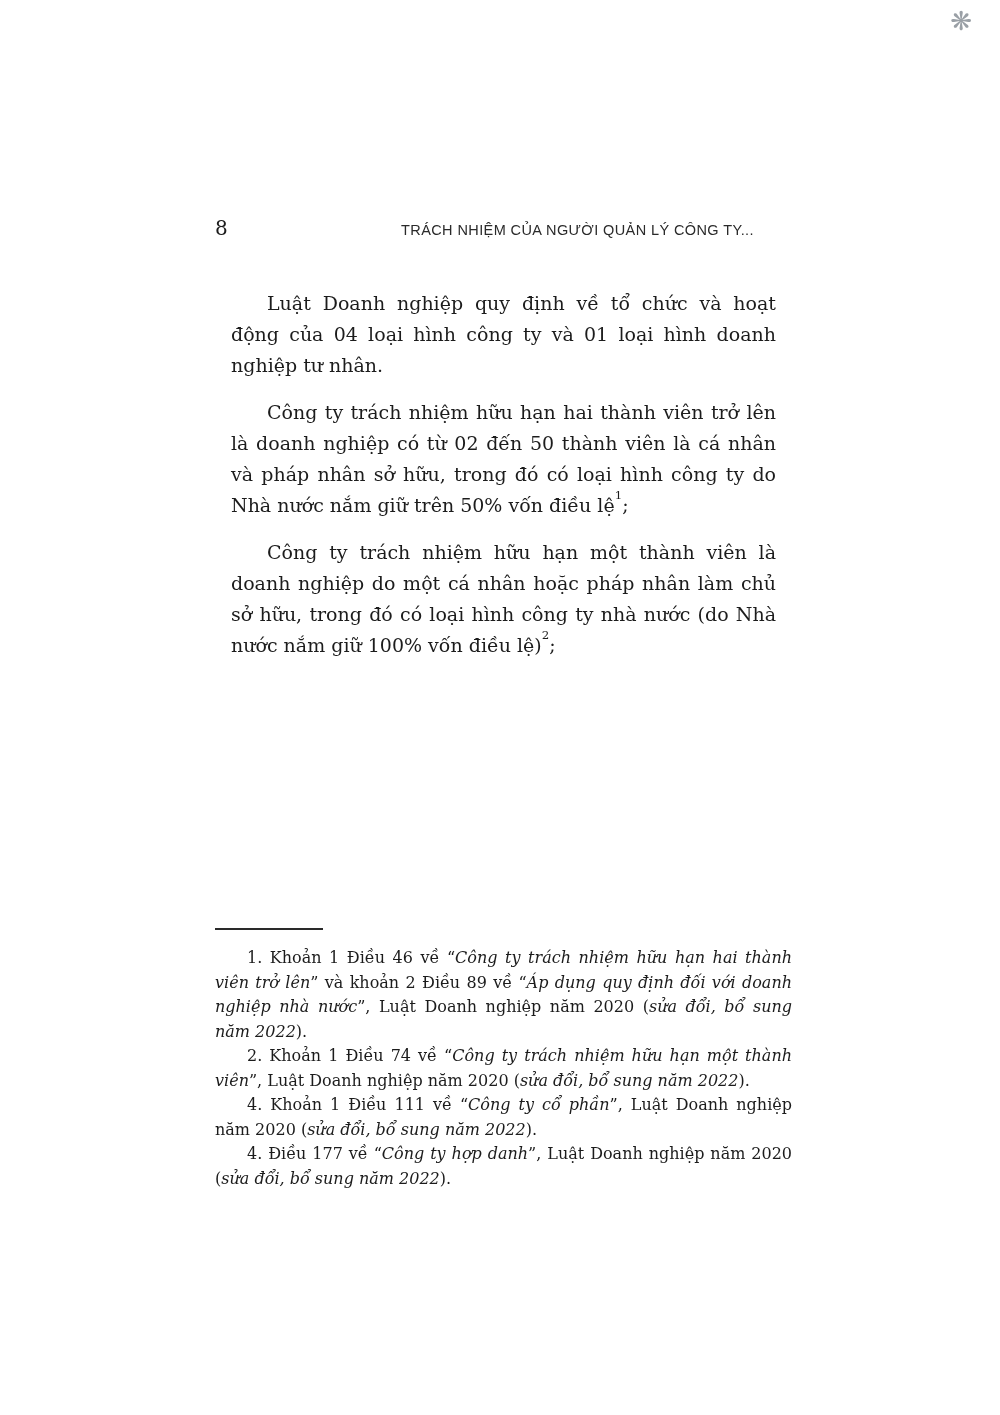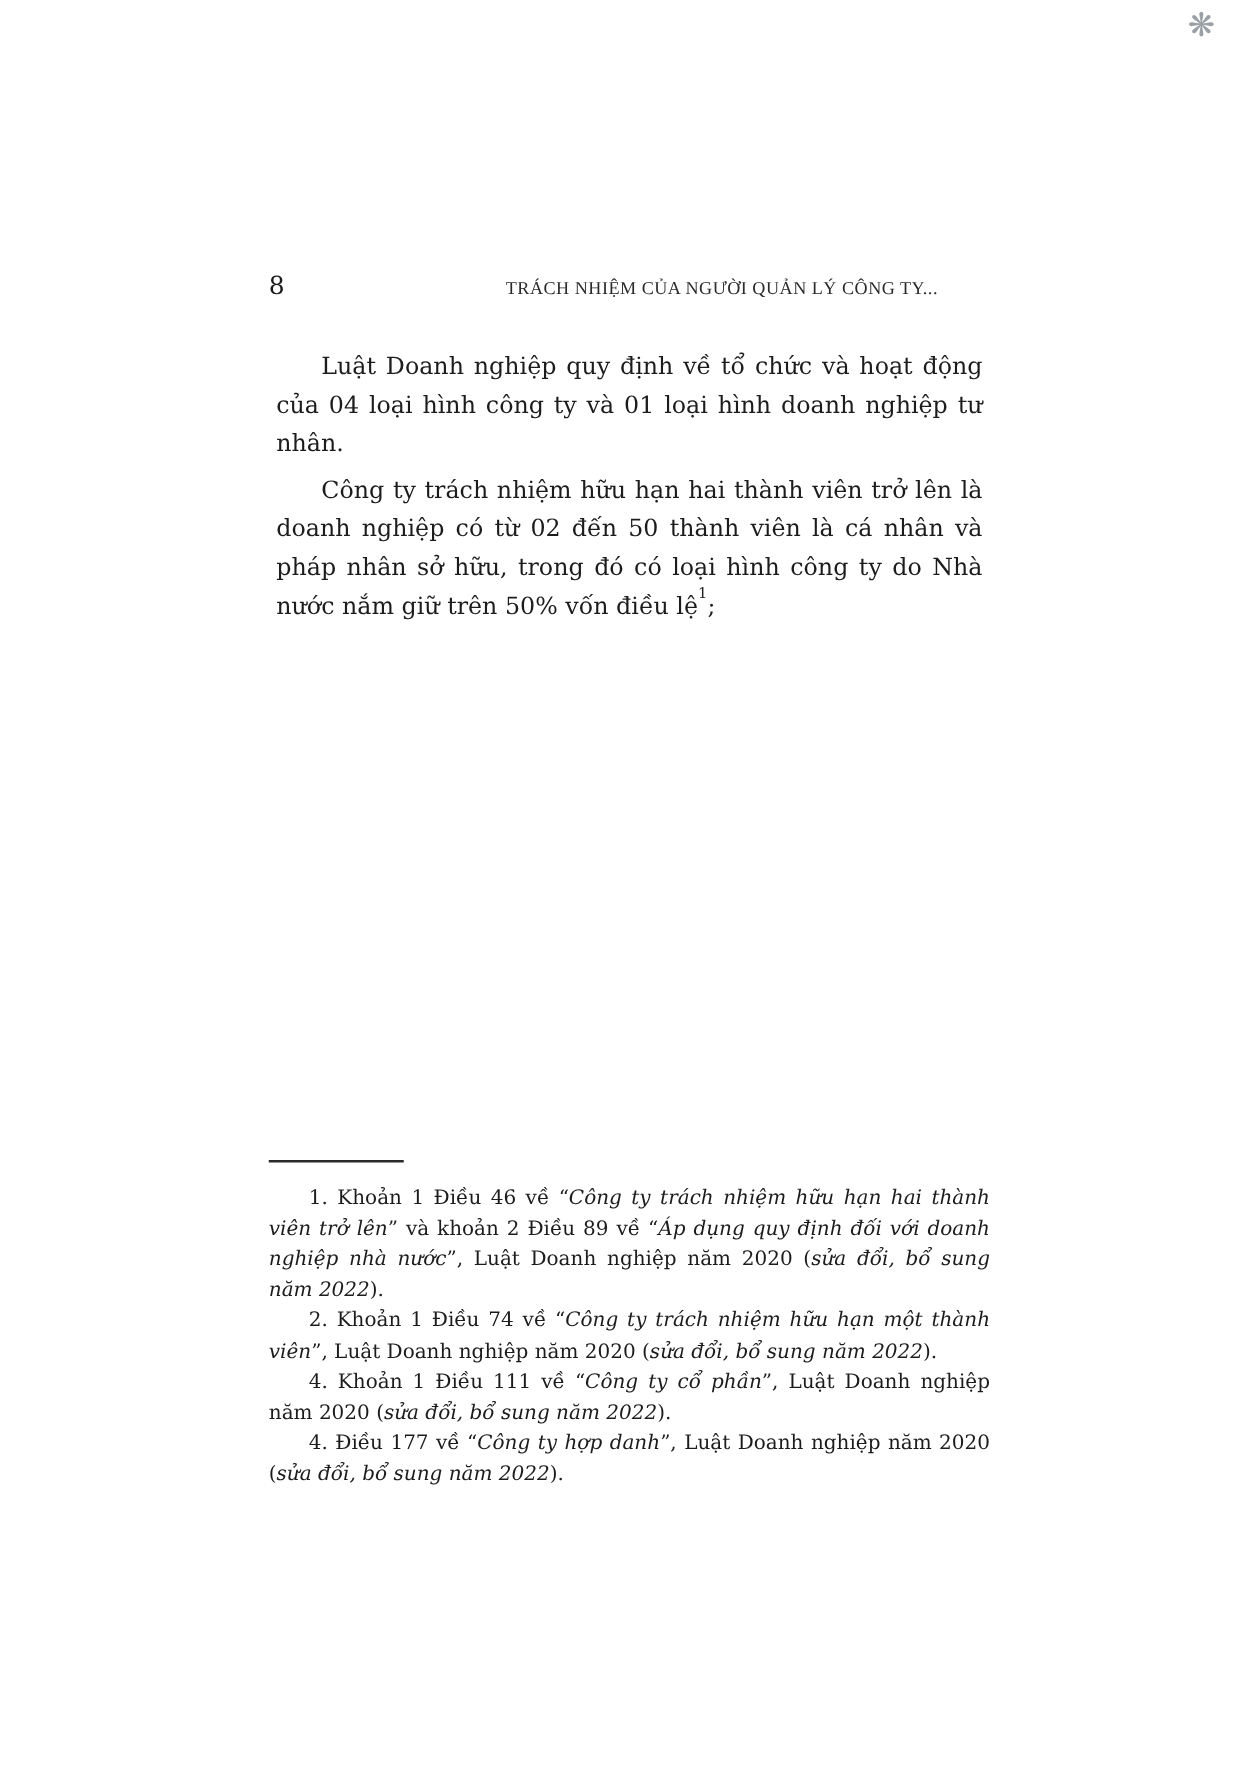--- a/index.html
+++ b/index.html
@@ -34,39 +34,39 @@
   .page-number {
     font-family: "DejaVu Serif", serif;
     font-size: 20px;
     color: #1c1c1c;
     width: 60px;
     flex: 0 0 auto;
   }
   .running-title {
     flex: 1;
     text-align: center;
-    font-family: Liberation Serif, serif;
+    font-family: Liberation Sans, sans-serif;
     font-size: 14.5px;
     letter-spacing: 0.4px;
     color: #2a2a2a;
     padding-left: 90px;
     white-space: nowrap;
   }
 
   .body-text {
     position: absolute;
     top: 272px;
     left: 215px;
     width: 577px;
     font-size: 19px;
     line-height: 31px;
     text-align: justify;
   }
   .body-text p {
-    margin: 6px;
+    margin: 16px;
     text-indent: 36px;
   }
   .body-text sup, .footnotes sup {
     font-size: 0.62em;
     line-height: 0;
     position: relative;
     top: -0.45em;
   }
 
   .footnote-separator {
@@ -100,20 +100,21 @@
   <div class="ornament">❋</div>
 
   <div class="page-header">
     <span class="page-number">8</span>
     <span class="running-title">TRÁCH NHIỆM CỦA NGƯỜI QUẢN LÝ CÔNG TY...</span>
   </div>
 
   <div class="body-text">
       <p><span>Luật Doanh nghiệp quy định về tổ chức và hoạt động của 04 loại hình công ty và 01 loại hình doanh nghiệp tư nhân.</span></p>
       <p><span>Công ty trách nhiệm hữu hạn hai thành viên trở lên là doanh nghiệp có từ 02 đến 50 thành viên là cá nhân và pháp nhân sở hữu, trong đó có loại hình công ty do Nhà nước nắm giữ trên 50% vốn điều lệ</span><sup>1</sup><span>;</span></p>
+      <p><span>Công ty trách nhiệm hữu hạn một thành viên là doanh nghiệp do một cá nhân hoặc pháp nhân làm chủ sở hữu, trong đó có loại hình công ty nhà nước (do Nhà nước nắm giữ 100% vốn điều lệ)</span><sup>2</sup><span>;</span></p>
     </div>
 
   <div class="footnote-separator"></div>
 
   <div class="footnotes">
       <p><span>1. Khoản 1 Điều 46 về “</span><i>Công ty trách nhiệm hữu hạn hai thành viên trở lên</i><span>” và khoản 2 Điều 89 về “</span><i>Áp dụng quy định đối với doanh nghiệp nhà nước</i><span>”, Luật Doanh nghiệp năm 2020 (</span><i>sửa đổi, bổ sung năm 2022</i><span>).</span></p>
       <p><span>2. Khoản 1 Điều 74 về “</span><i>Công ty trách nhiệm hữu hạn một thành viên</i><span>”, Luật Doanh nghiệp năm 2020 (</span><i>sửa đổi, bổ sung năm 2022</i><span>).</span></p>
       <p><span>4. Khoản 1 Điều 111 về “</span><i>Công ty cổ phần</i><span>”, Luật Doanh nghiệp năm 2020 (</span><i>sửa đổi, bổ sung năm 2022</i><span>).</span></p>
       <p><span>4. Điều 177 về “</span><i>Công ty hợp danh</i><span>”, Luật Doanh nghiệp năm 2020 (</span><i>sửa đổi, bổ sung năm 2022</i><span>).</span></p>
     </div>

